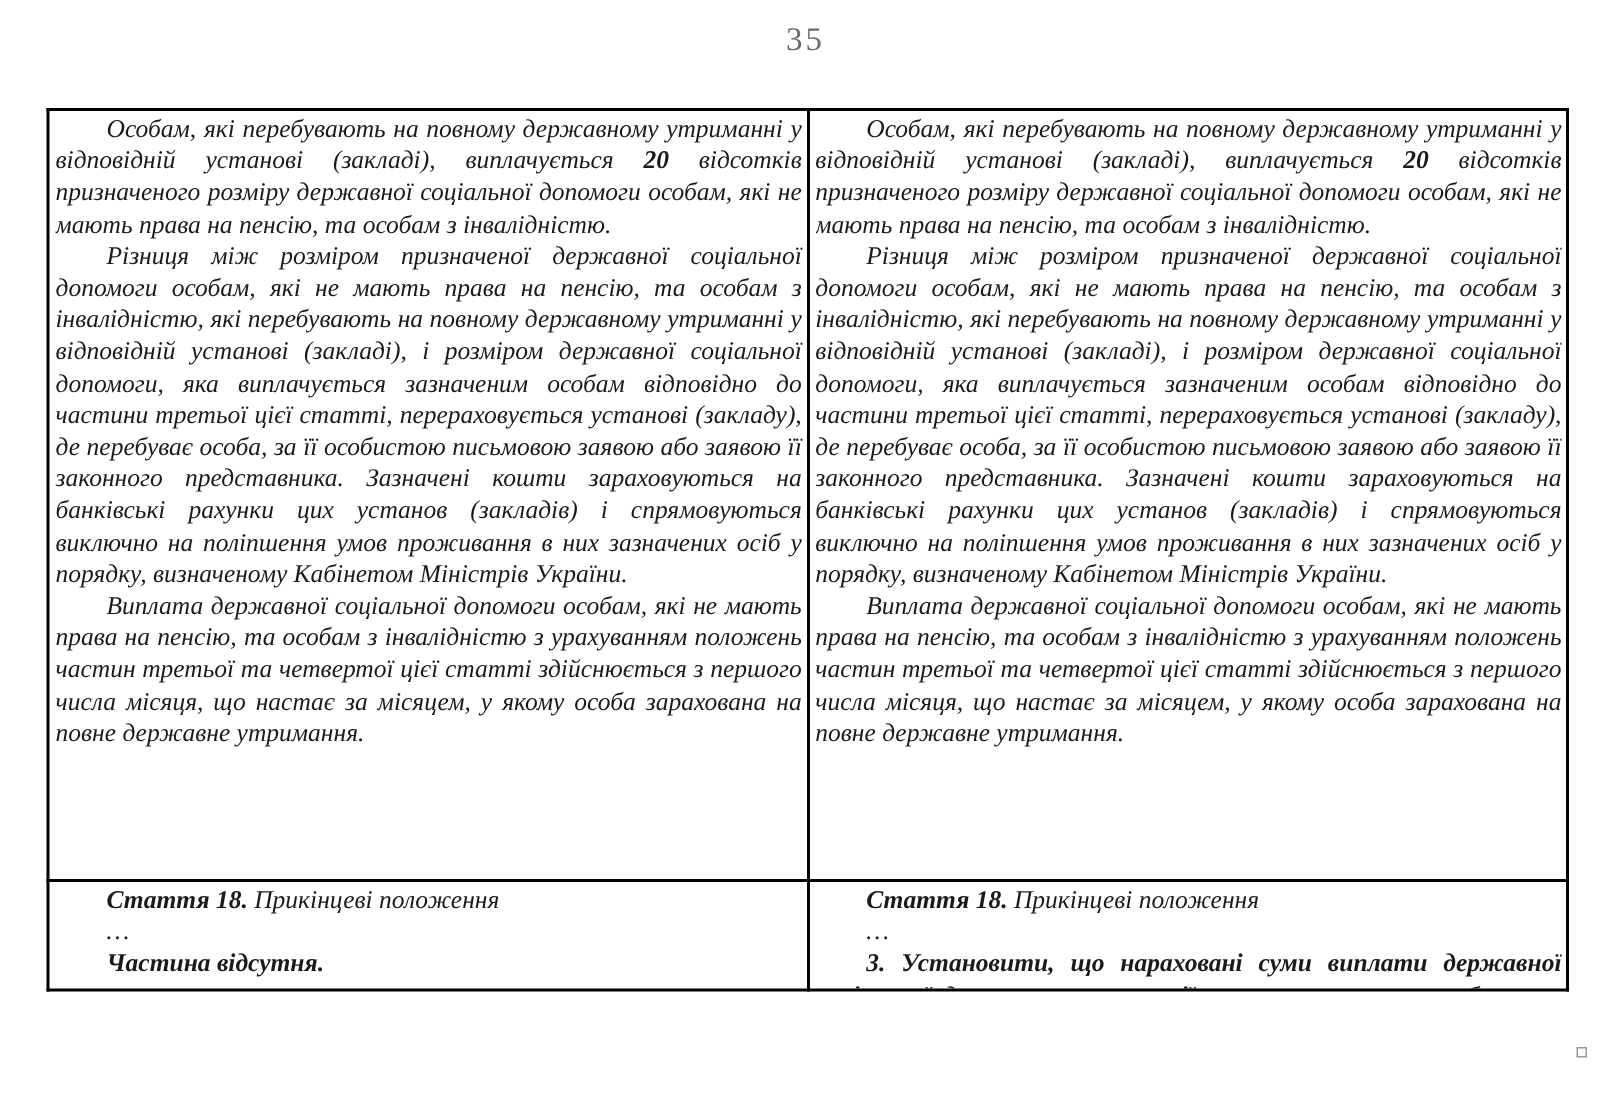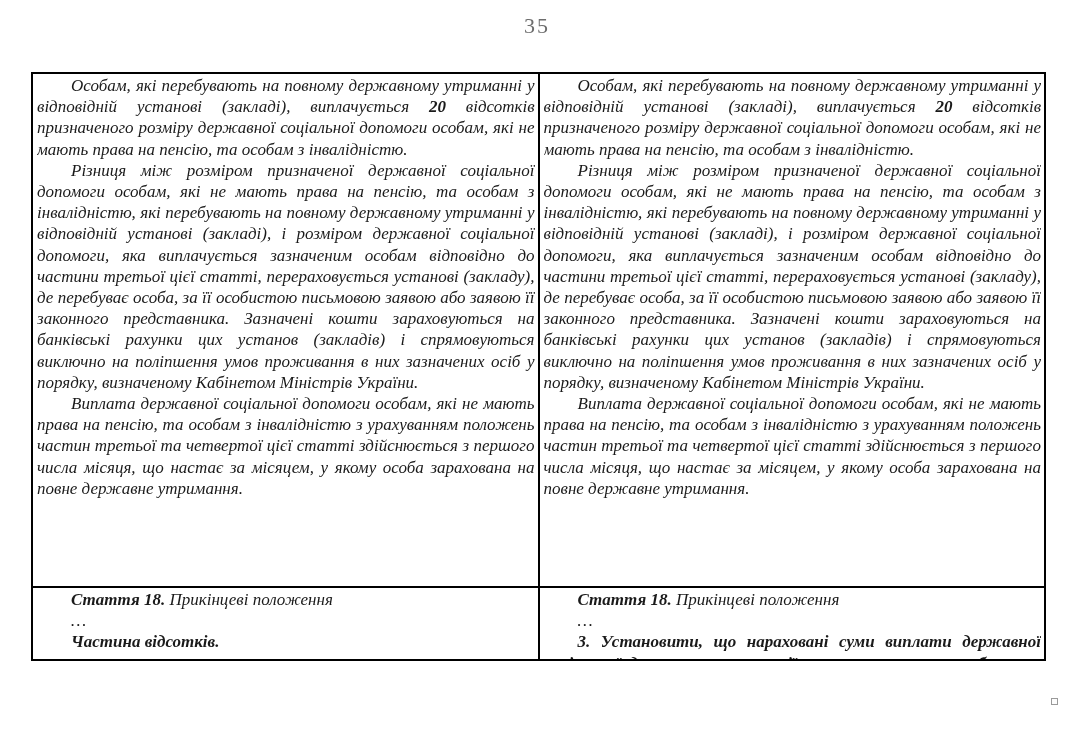--- a/index.html
+++ b/index.html
@@ -85,21 +85,21 @@
             <p><span class="seg">Різниця між розміром призначеної державної соціальної допомоги особам, які не мають права на пенсію, та особам з інвалідністю, які перебувають на повному державному утриманні у відповідній установі (закладі), і розміром державної соціальної допомоги, яка виплачується зазначеним особам відповідно до частини третьої цієї статті, перераховується установі (закладу), де перебуває особа, за її особистою письмовою заявою або заявою її законного представника. Зазначені кошти зараховуються на банківські рахунки цих установ (закладів) і спрямовуються виключно на поліпшення умов проживання в них зазначених осіб у порядку, визначеному Кабінетом Міністрів України.</span></p>
             <p><span class="seg">Виплата державної соціальної допомоги особам, які не мають права на пенсію, та особам з інвалідністю з урахуванням положень частин третьої та четвертої цієї статті здійснюється з першого числа місяця, що настає за місяцем, у якому особа зарахована на повне державне утримання.</span></p>
           </div>
     </td>
   </tr>
   <tr class="row-final">
     <td>
       <div class="cell-inner">
             <p><span class="seg-bold">Стаття 18.</span><span class="seg"> Прикінцеві положення</span></p>
             <p><span class="seg">…</span></p>
-            <p><span class="seg-bold">Частина відсотків.</span></p>
+            <p><span class="seg-bold">Частина відсутня.</span></p>
           </div>
     </td>
     <td>
       <div class="cell-inner">
             <p><span class="seg-bold">Стаття 18.</span><span class="seg"> Прикінцеві положення</span></p>
             <p><span class="seg">…</span></p>
             <p><span class="seg-bold">3. Установити, що нараховані суми виплати державної соціальної допомоги суми пенсії, на виплату яких особа мала право, але не отримала у зв’язку із перебуванням на</span></p>
           </div>
     </td>
   </tr>

